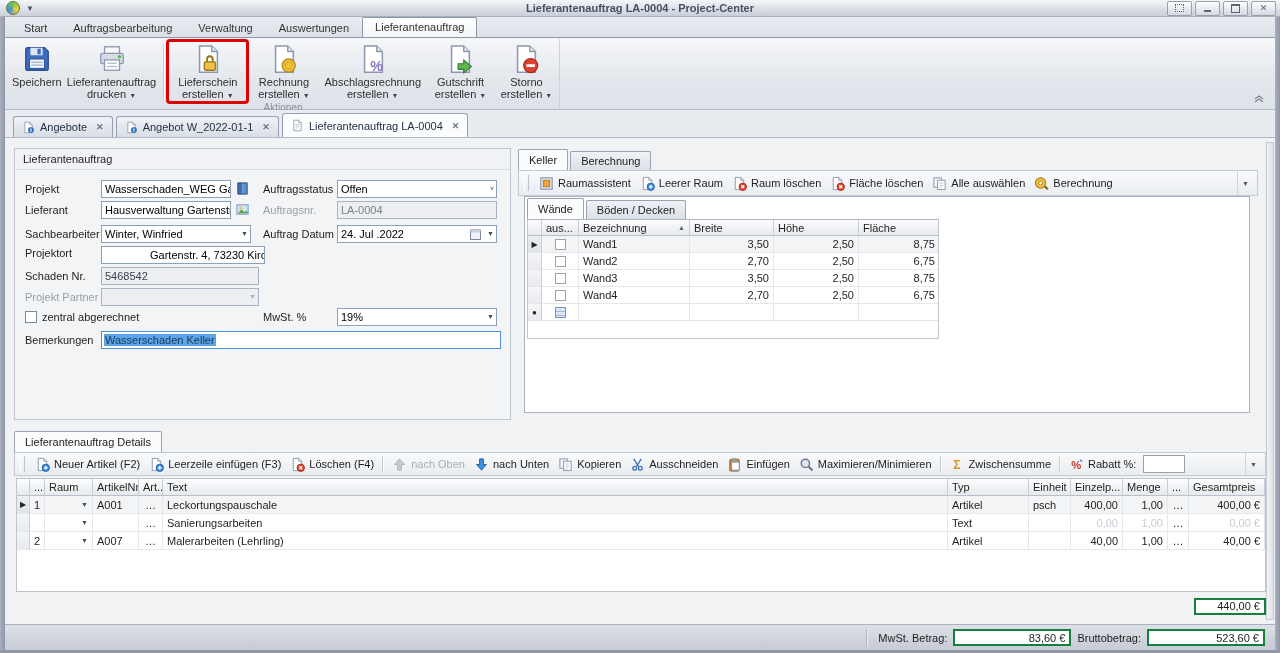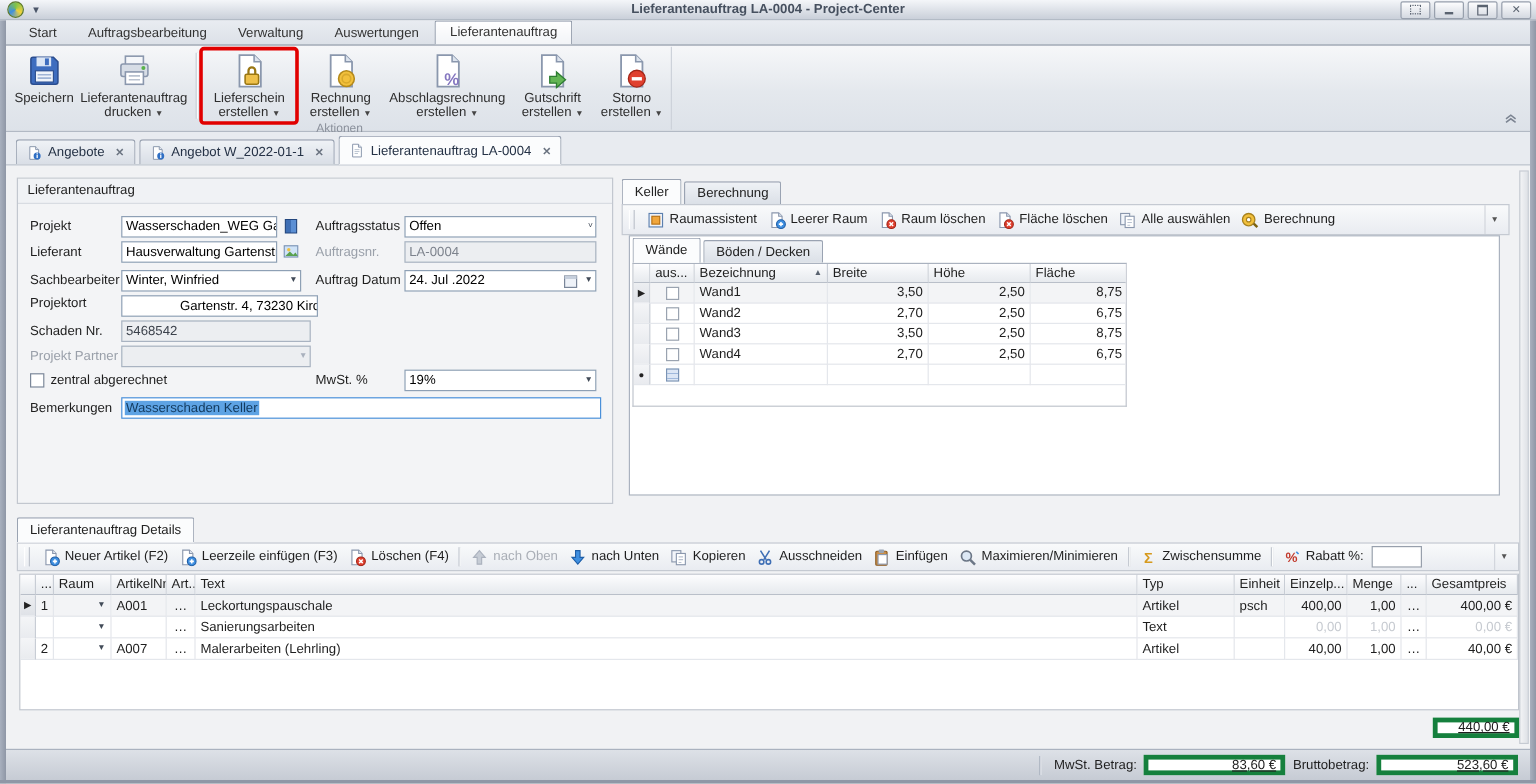--- a/index.html
+++ b/index.html
@@ -90,21 +90,21 @@
   .cur .g-cell{background:#f3f4f6;}
   .cur .rowsel{background:linear-gradient(#eceef1,#dfe2e7);}
   .muted{color:#c7cbd1;}
   .sort-arrow{font-size:7px;color:#5a6370;margin-left:auto;}
   .cell-dd{font-size:7px;color:#424b58;margin-left:auto;}
   .cb{width:11px;height:11px;background:#fff;border:1px solid #9aa3b0;box-sizing:border-box;margin:0 auto;}
   .minigrid{width:11px;height:11px;border:1px solid #7a93b5;background:repeating-linear-gradient(#dce6f5 0 3px,#9fb8dc 3px 4px);box-sizing:border-box;margin:0 auto;}
 
   
   #details-footer{position:absolute;display:flex;justify-content:flex-end;align-items:center;}
-  .sb-box{height:17px;box-sizing:border-box;background:#fff;border:4px solid #15803d;display:flex;align-items:center;justify-content:flex-end;padding:0 4px;text-decoration:underline;}
+  .sb-box{height:17px;box-sizing:border-box;background:#fff;border:2px solid #15803d;display:flex;align-items:center;justify-content:flex-end;padding:0 4px;}
   #statusbar{position:absolute;top:624px;left:5px;right:5px;height:26px;background:linear-gradient(#dde1e7,#c6cbd4);border-top:1px solid #aab2bf;display:flex;align-items:center;justify-content:flex-end;gap:6px;padding-right:10px;box-sizing:border-box;}
   .sb-sep{width:1px;height:16px;background:#aab2bf;border-right:1px solid #eef0f3;margin:0 4px;}
   #statusbar .sb-box{height:17px;}
 
   
   .edge{position:absolute;background:linear-gradient(90deg,#a8b0be,#8f97a6);}
   #edge-left{top:17px;left:0;width:5px;height:636px;}
   #edge-right{top:17px;right:0;width:5px;height:636px;}
   #edge-bottom{top:650px;left:0;width:1280px;height:3px;background:#8f97a6;}
   #vscroll{position:absolute;top:4px;right:1px;width:8px;height:478px;background:linear-gradient(90deg,#f2f3f5,#dfe2e7);border:1px solid #c5cad2;box-sizing:border-box;}

